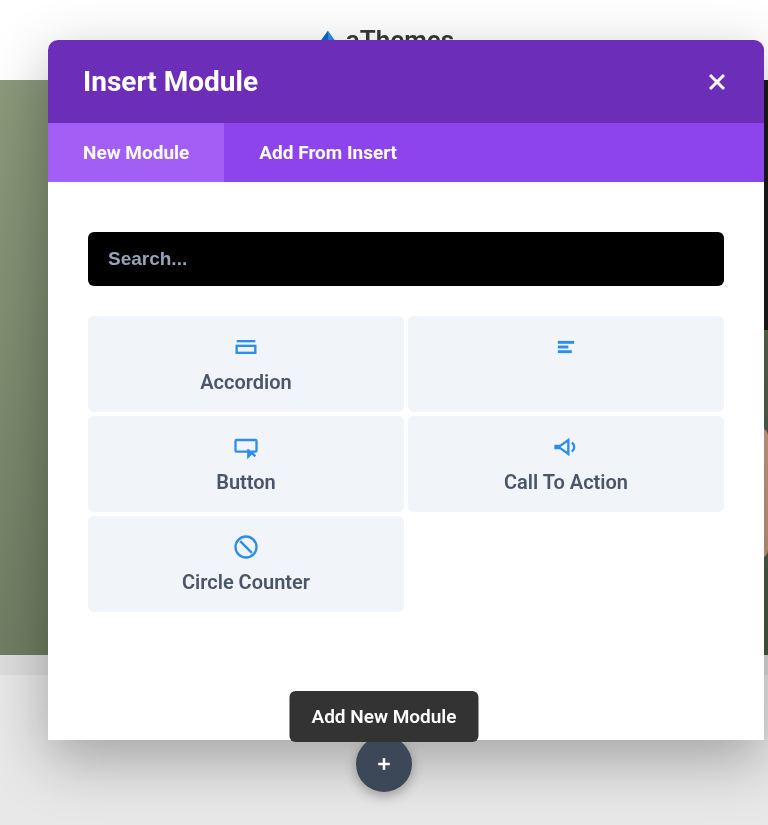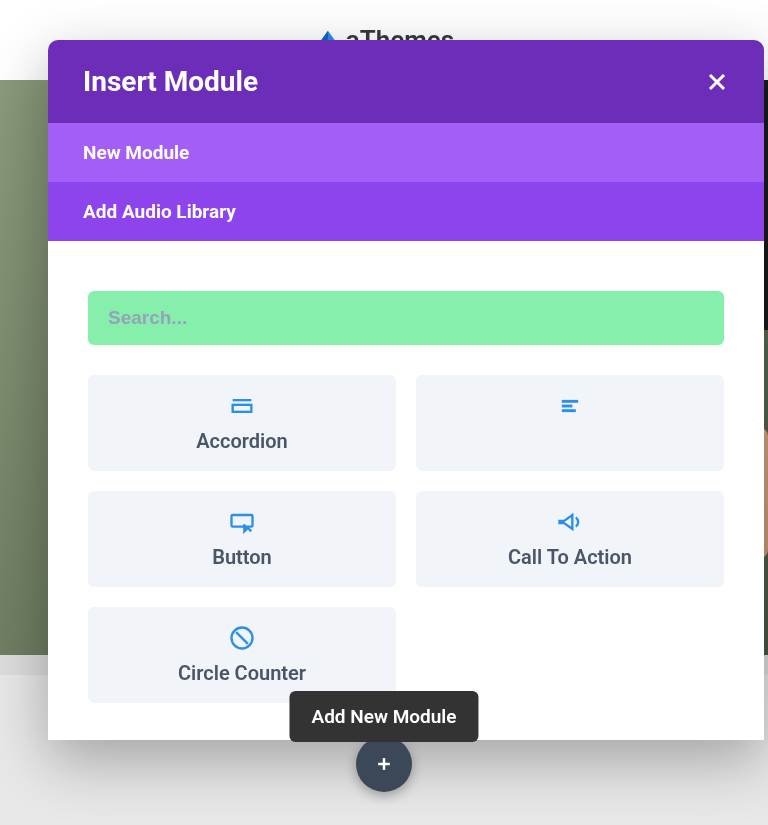--- a/index.html
+++ b/index.html
@@ -117,21 +117,20 @@
     
     .close-btn svg {
       width: 24px;
       height: 24px;
       stroke-width: 3;
     }
     
     .modal-tabs {
       display: flex;
       background: #8E44EC;
-      flex-direction: column;
     }
     
     .tab {
       padding: 18px 35px;
       color: white;
       font-size: 19px;
       font-weight: 700;
       cursor: pointer;
     }
     
@@ -141,36 +140,36 @@
     
     .modal-body {
       padding: 50px 40px 20px;
       overflow-y: auto;
     }
     
     .search-box {
       width: 100%;
       padding: 16px 20px;
       border: none;
-      background: #86efac;
+      background: #000000;
       border-radius: 6px;
       font-size: 19px;
       color: #64748B;
       font-weight: 600;
       margin-bottom: 30px;
     }
     
     .search-box::placeholder {
       color: #94A3B8;
     }
     
     .module-grid {
       display: grid;
       grid-template-columns: 1fr 1fr;
-      gap: 20px;
+      gap: 4px;
     }
     
     .module-item {
       background: #F1F5F9;
       border-radius: 6px;
       padding: 16px 10px 18px;
       text-align: center;
       cursor: pointer;
     }
     
@@ -257,21 +256,21 @@
     <div class="close-btn">
       <svg viewBox="0 0 24 24" fill="none" stroke="currentColor">
         <line x1="5" y1="5" x2="19" y2="19"></line>
         <line x1="19" y1="5" x2="5" y2="19"></line>
       </svg>
     </div>
   </div>
 
   <div class="modal-tabs">
     <div class="tab active">New Module</div>
-    <div class="tab">Add Audio Library</div>
+    <div class="tab">Add From Insert</div>
   </div>
 
   <div class="modal-body">
     <input type="text" class="search-box" placeholder="Search..." style="">
     
     <div class="module-grid">
 
       <div class="module-item">
         <div class="module-icon">
           <svg viewBox="0 0 24 24" fill="none" stroke="currentColor" stroke-width="2">

